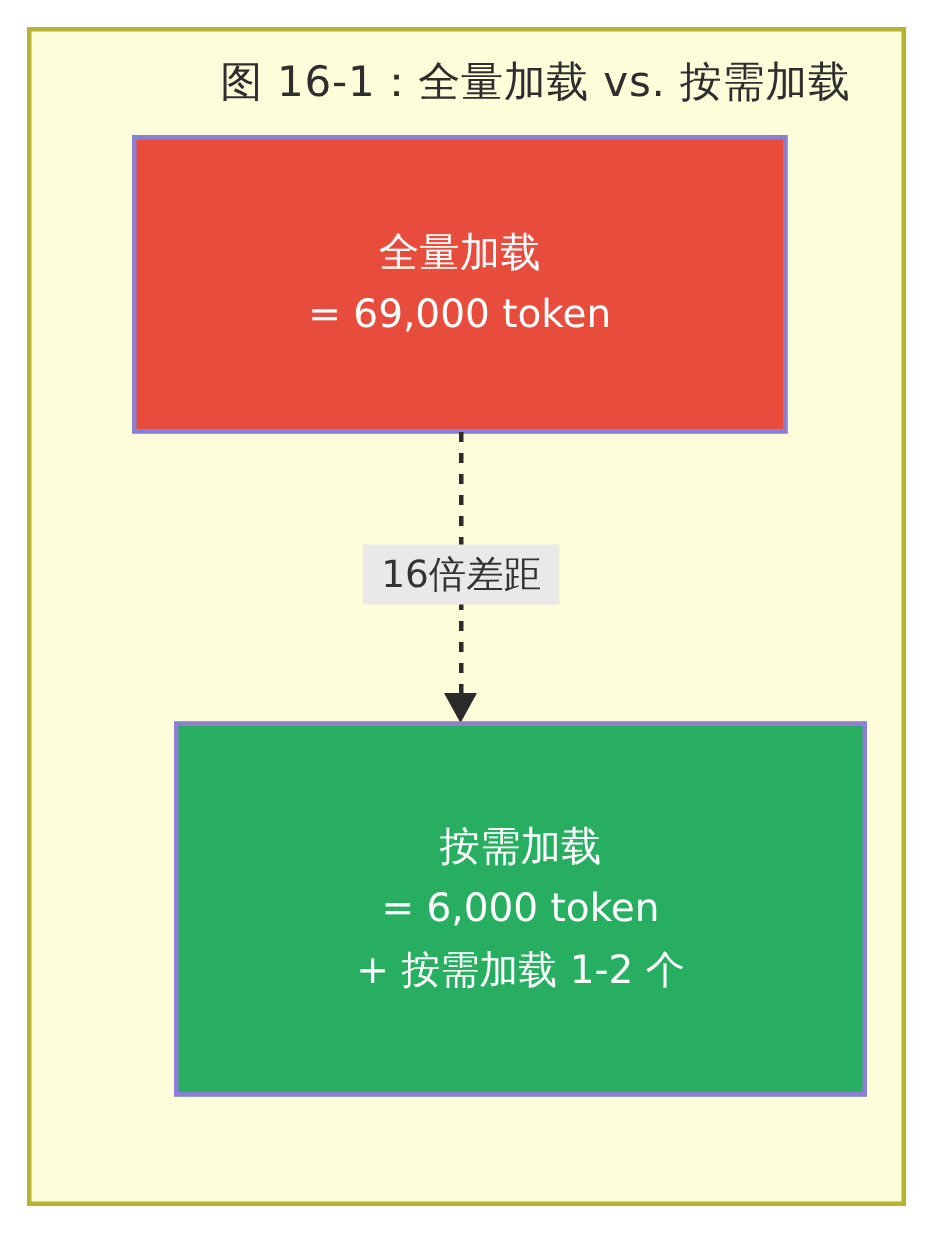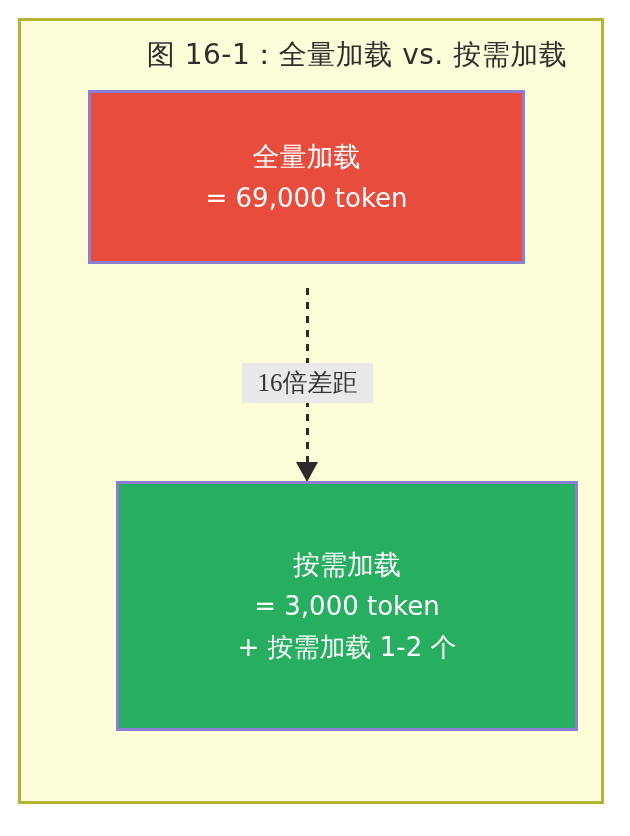--- a/index.html
+++ b/index.html
@@ -69,21 +69,21 @@
     font-size: 26px;
     line-height: 41px;
     color: #ffffff;
     white-space: nowrap;
   }
 
   #node-full-load {
     left: 88px;
     top: 90px;
     width: 437px;
-    height: 174px;
+    height: 199px;
     background: #e74c3c;
   }
 
   #node-on-demand {
     left: 84px;
     top: 481px;
     width: 462px;
     height: 250px;
     background: #27ae60;
     margin-left: 32px;
@@ -125,21 +125,20 @@
     width: 131px;
     height: 40px;
     background: #e9e9e9;
     display: flex;
     align-items: center;
     justify-content: center;
     font-size: 25px;
     line-height: 30px;
     color: #333333;
     white-space: nowrap;
-    font-family: Liberation Serif, serif;
   }
 </style>
 </head>
 <body>
 
 <div id="canvas">
 
   <div id="diagram-frame"></div>
 
   <div id="diagram-title">图 16-1：全量加载 vs. 按需加载</div>
@@ -148,17 +147,17 @@
     <div class="node-title">全量加载</div>
     <div class="node-line">= 69,000 token</div>
   </div>
 
   <div id="connector-line"></div>
   <div id="connector-arrowhead"></div>
   <div id="connector-label">16倍差距</div>
 
   <div id="node-on-demand" class="node-box">
     <div class="node-title">按需加载</div>
-    <div class="node-line">= 3,000 token</div>
+    <div class="node-line">= 6,000 token</div>
     <div class="node-line">+ 按需加载 1-2 个</div>
   </div>
 
 </div>
 
 </body></html>

